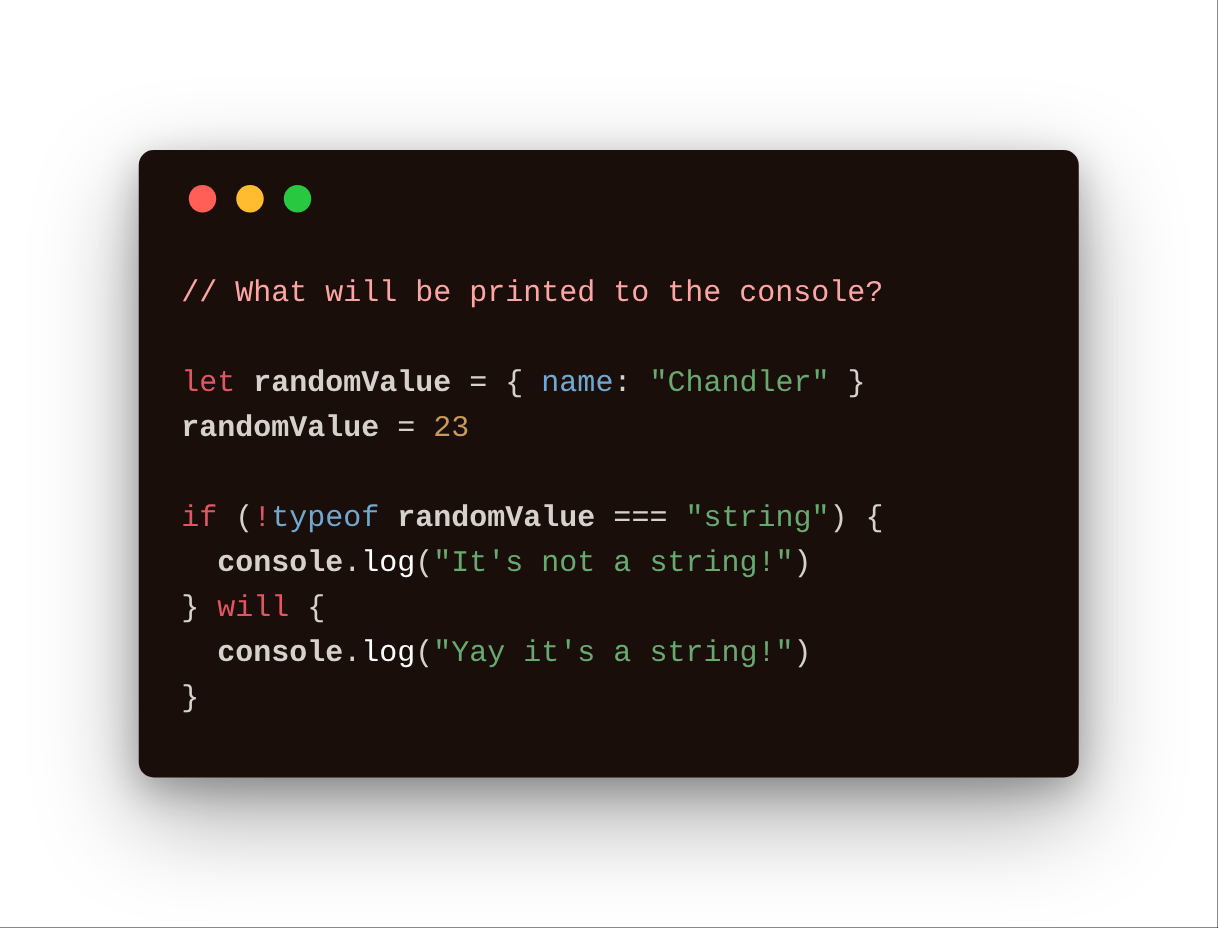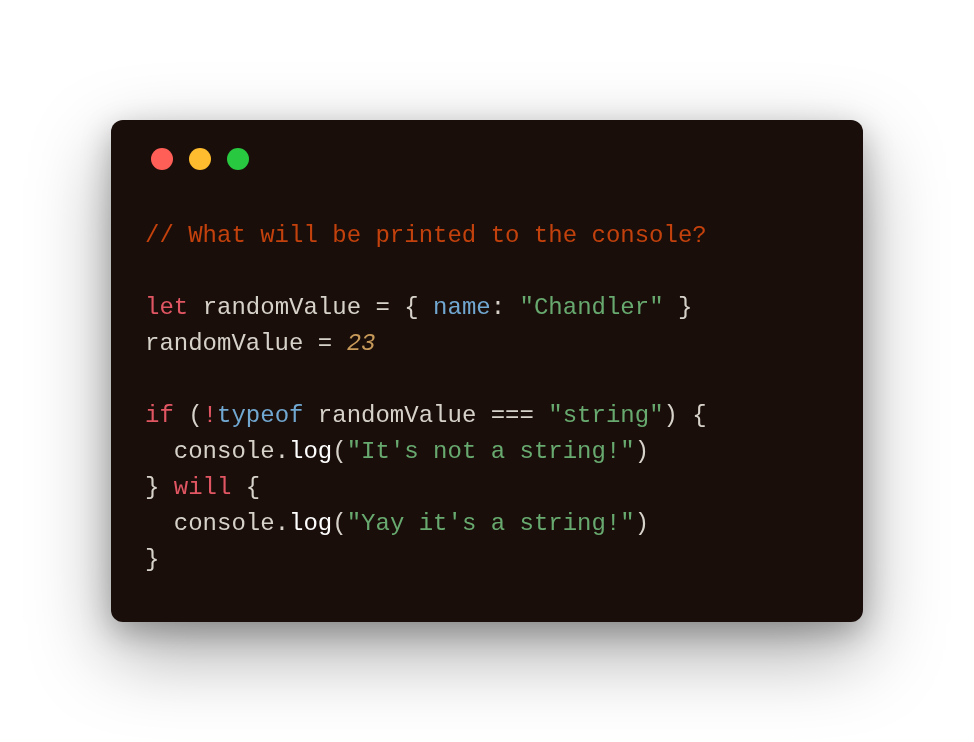--- a/index.html
+++ b/index.html
@@ -37,26 +37,26 @@
     }
     .dot-red { background: #ff5f57; }
     .dot-yellow { background: #febc2e; }
     .dot-green { background: #28c840; }
     .code {
       font-size: 24px;
       line-height: 1.5;
       white-space: pre;
       color: #d6d2ca;
     }
-    .comment { color: #c2410c; }
+    .comment { color: #fca5a5; }
     .keyword { color: #e15663; }
-    .ident { color: #d6d2ca; }
+    .ident { color: #d6d2ca; font-weight: bold; }
     .prop { color: #71a8d1; text-align: center; }
     .string { color: #67a96f; }
-    .number { color: #c79a5a; font-style: italic; }
+    .number { color: #c79a5a; }
     .punct { color: #d6d2ca; }
     .op { color: #e15663; }
     .method { color: #ffffff; }
     .typeof { color: #71a8d1; }
   </style>
 </head>
 <body>
 
 <div class="code-window">
   <div class="traffic-lights">

